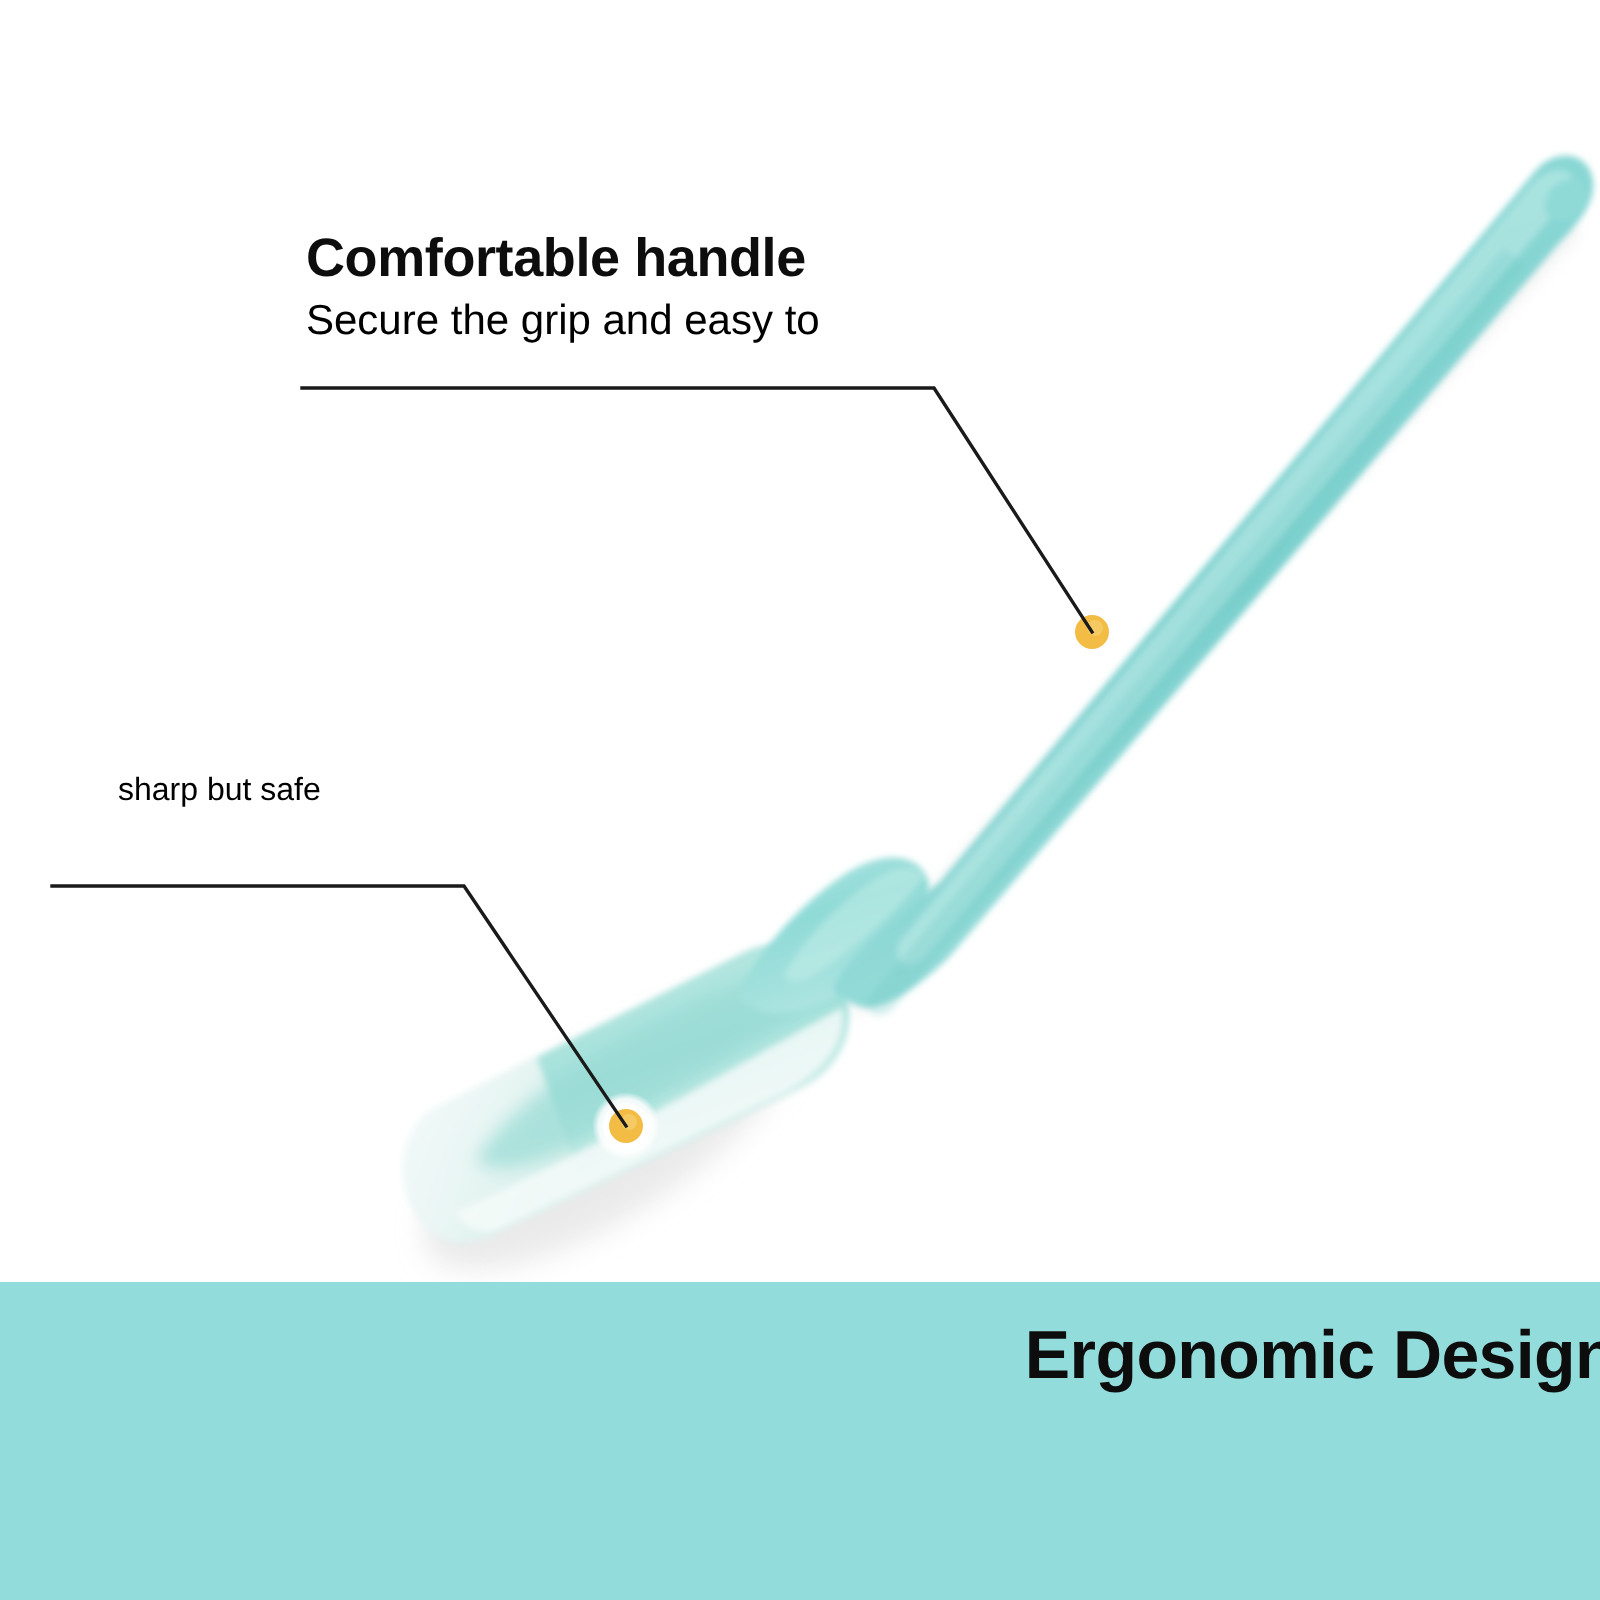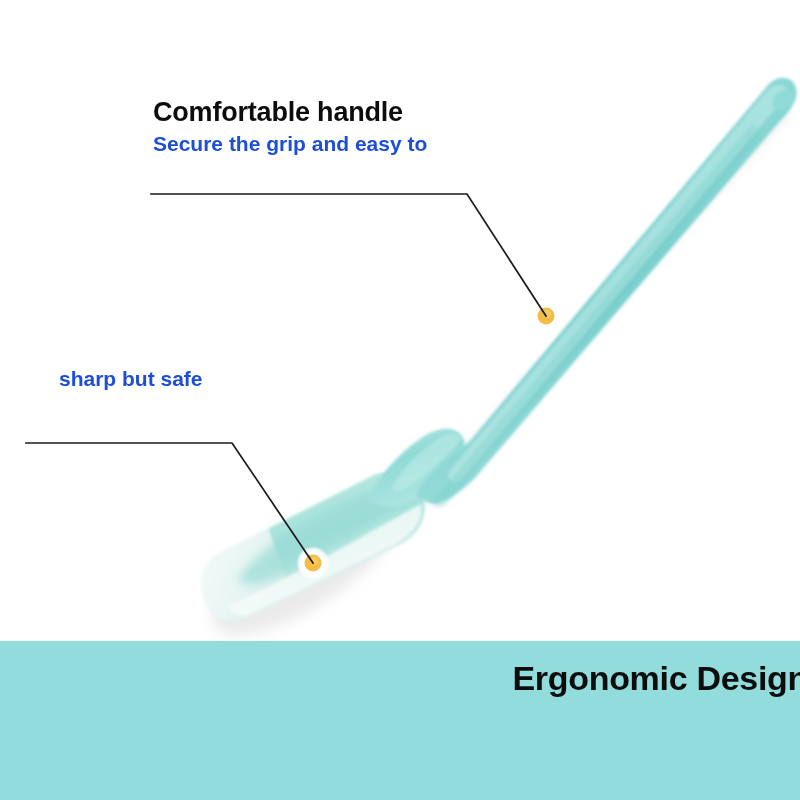--- a/index.html
+++ b/index.html
@@ -24,30 +24,31 @@
     left: 0;
     top: 0;
     width: 800px;
     height: 800px;
   }
 
   
   .callout {
     position: absolute;
     color: #111111;
+    margin-top: 17px;
   }
   .callout-title {
     font-weight: bold;
     color: #0d0d0d;
     letter-spacing: -0.2px;
     white-space: nowrap;
   }
   .callout-sub {
-    color: #1d4ed8;
-    font-weight: bold;
+    color: #000000;
+    font-weight: normal;
   }
 
   #callout-handle {
     left: 151px;
     top: 96px;
     width: 340px;
   }
   #callout-handle .callout-title {
     font-size: 27px;
     line-height: 32px;
@@ -63,21 +64,21 @@
     left: 26px;
     top: 366px;
     width: 300px;
   }
   #callout-blade .callout-title {
     font-size: 26px;
     line-height: 31px;
     margin: 0 0 3px 33px;
   }
   #callout-blade .callout-sub {
-    font-size: 21px;
+    font-size: 16px;
     line-height: 26px;
     margin-left: 33px;
   }
 
   
   #leader-lines {
     position: absolute;
     left: 0;
     top: 0;
     width: 800px;

